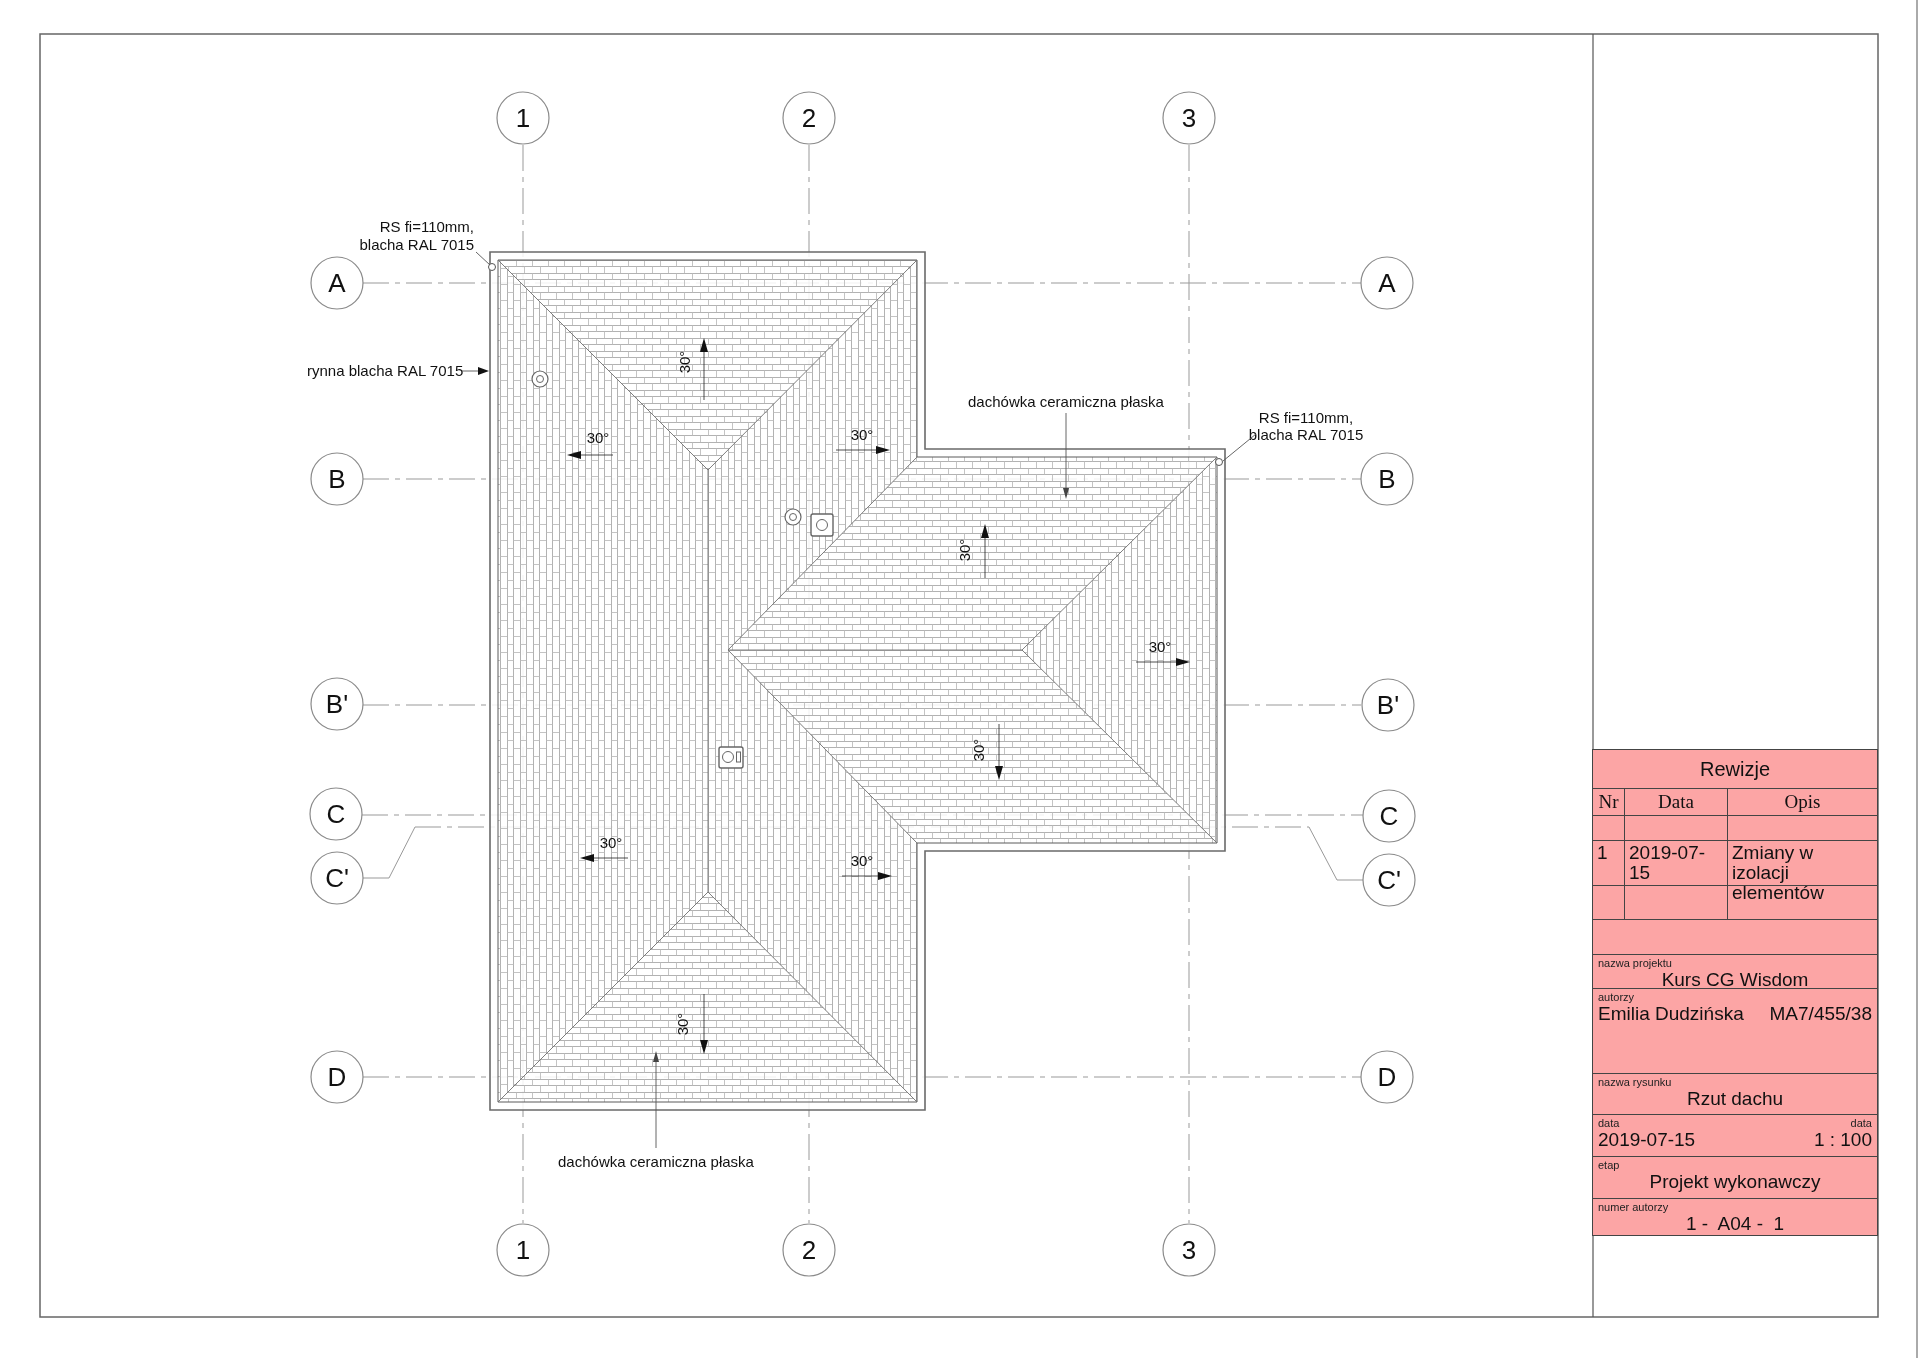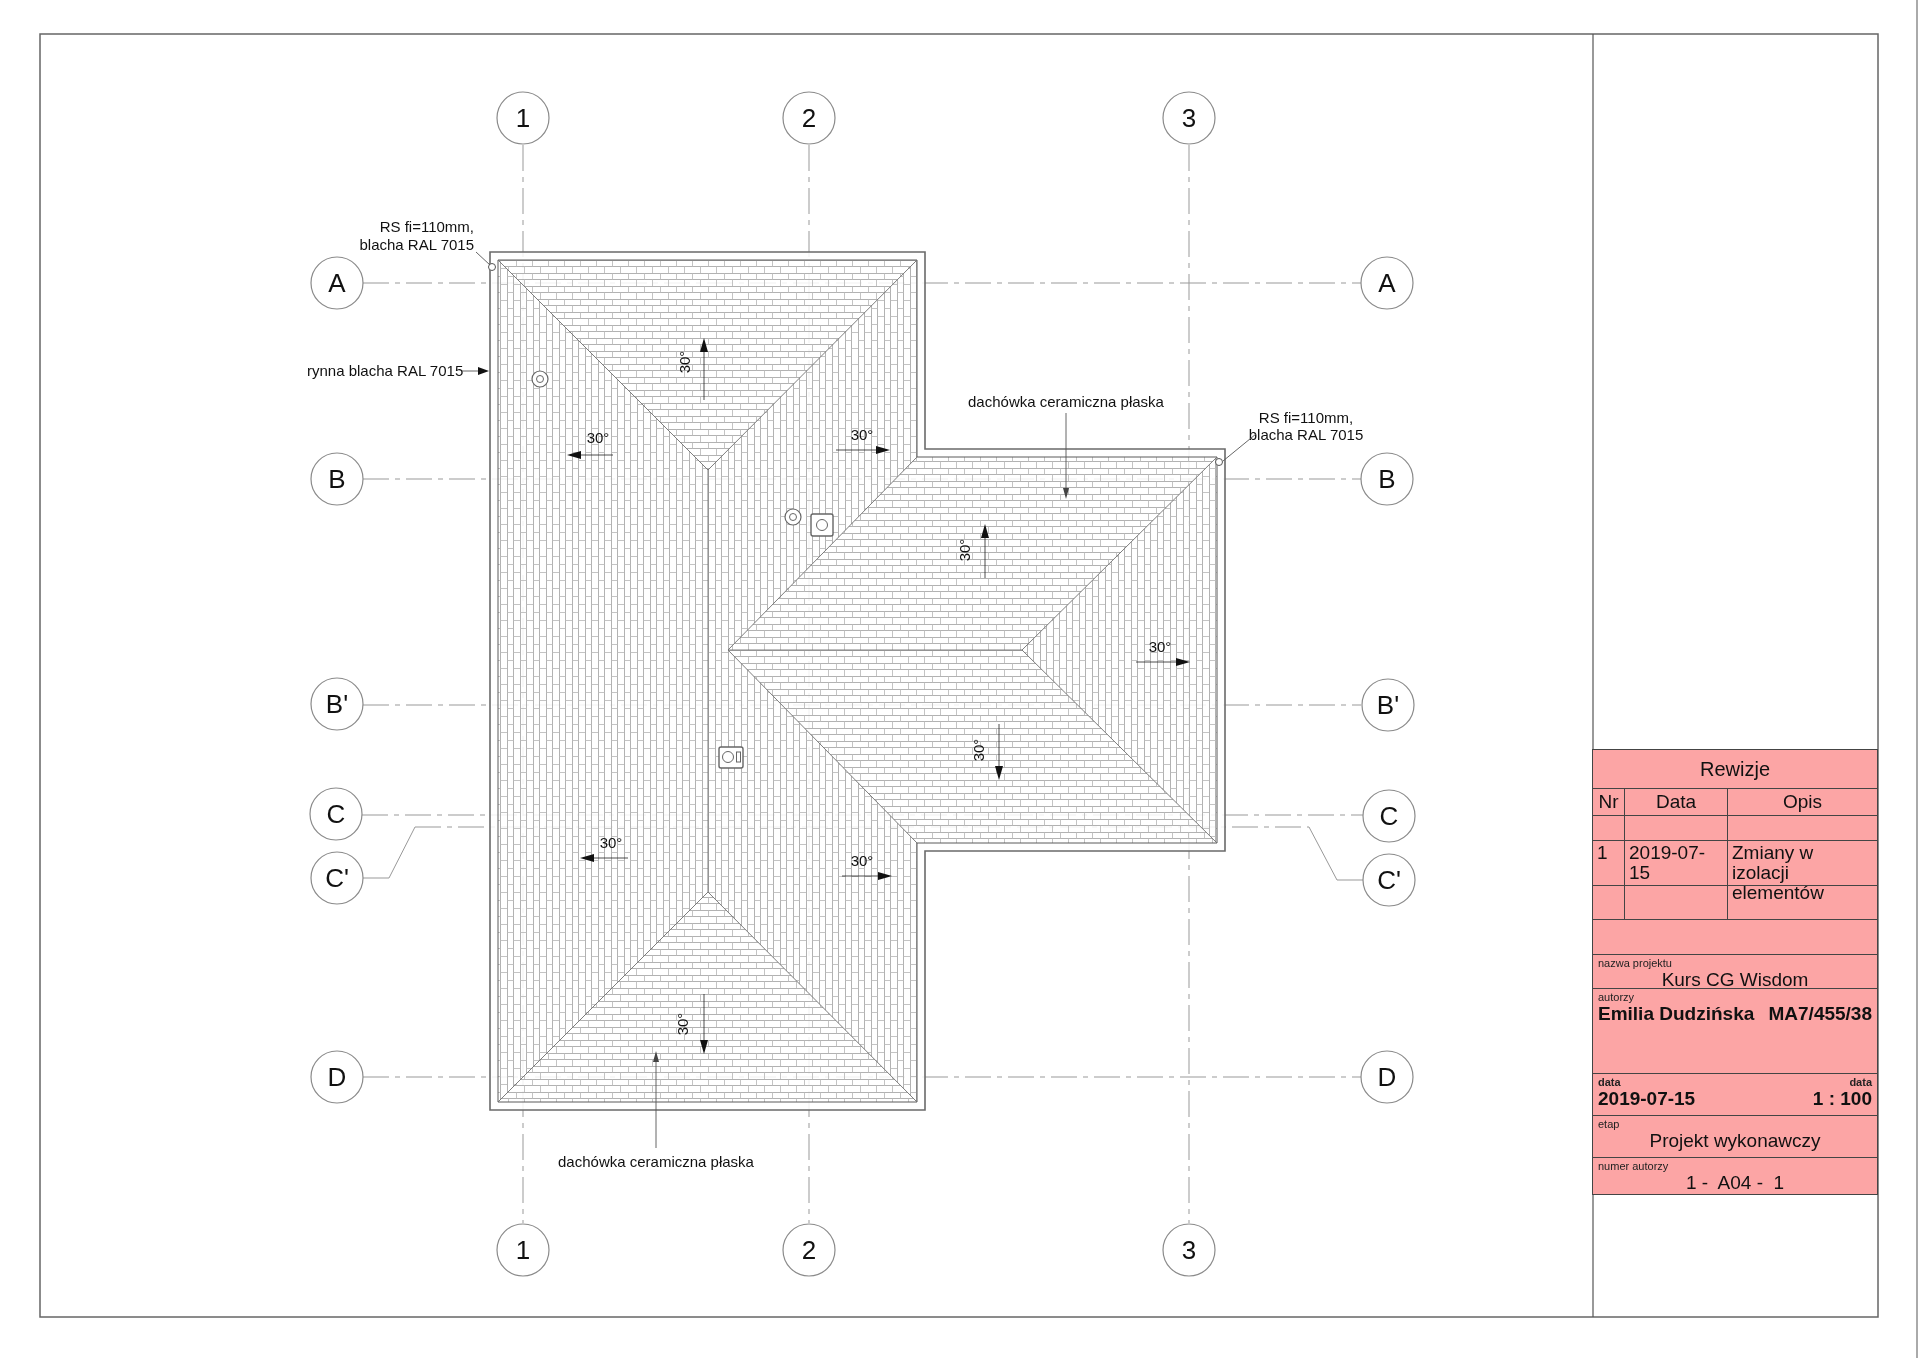--- a/index.html
+++ b/index.html
@@ -28,21 +28,21 @@
   .tb-label{font-size:11px;color:#222;line-height:12px;}
   .tb-val{font-size:19px;line-height:22px;}
   .center{text-align:center;}
   .sec-project{height:34px;}
   .sec-authors{height:85px;}
   .sec-address{height:80px;}
   .sec-name{height:41px;}
   .sec-datascale{height:42px;}
   .sec-stage{height:42px;}
   .sec-number{height:36px;}
-  .split{display:flex;justify-content:space-between;align-items:baseline;font-weight:bold;}
+  .split{display:flex;justify-content:space-between;align-items:baseline;}
   .pre{white-space:pre;}
 </style>
 </head>
 <body>
 
 <div class="sheet">
 
 <svg class="plan-svg" width="1920" height="1358" viewBox="0 0 1920 1358">
   <defs>
     <pattern id="hatchH" width="16" height="13" patternUnits="userSpaceOnUse">
@@ -262,21 +262,21 @@
     </g>
     <g>
       <circle cx="1387" cy="1077" r="26" fill="#fff" stroke="#8a8a8a" stroke-width="1.2"></circle>
       <text x="1387" y="1086" text-anchor="middle">D</text>
     </g>
   </g>
 </svg>
 
 <div class="tb">
   <div class="tb-row tb-title">Rewizje</div>
-  <div class="tb-row tb-cols" style="height:27px;">
+  <div class="tb-row tb-cols" style="height:27px;font-family:Liberation Serif, serif;">
     <div class="tb-cell c-nr brd">Nr</div>
     <div class="tb-cell c-data brd">Data</div>
     <div class="tb-cell c-opis">Opis</div>
   </div>
   <div class="tb-row tb-cols tb-empty1">
     <div class="tb-cell c-nr brd"></div>
     <div class="tb-cell c-data brd"></div>
     <div class="tb-cell c-opis"></div>
   </div>
   <div class="tb-row tb-cols tb-rev">
@@ -294,20 +294,24 @@
   <div class="tb-row tb-sec sec-project">
     <div class="tb-label">nazwa projektu</div>
     <div class="tb-val center">Kurs CG Wisdom</div>
   </div>
   <div class="tb-row tb-sec sec-authors">
     <div class="tb-label">autorzy</div>
     <div class="tb-val split">
       <span>Emilia Dudzińska</span>
       <span>MA7/455/38</span>
     </div>
+  </div>
+  <div class="tb-row tb-sec sec-name">
+    <div class="tb-label">nazwa rysunku</div>
+    <div class="tb-val center">Rzut dachu</div>
   </div>
   <div class="tb-row tb-sec sec-datascale">
     <div class="split">
       <span class="tb-label">data</span>
       <span class="tb-label">data</span>
     </div>
     <div class="tb-val split">
       <span>2019-07-15</span>
       <span>1 : 100</span>
     </div>

